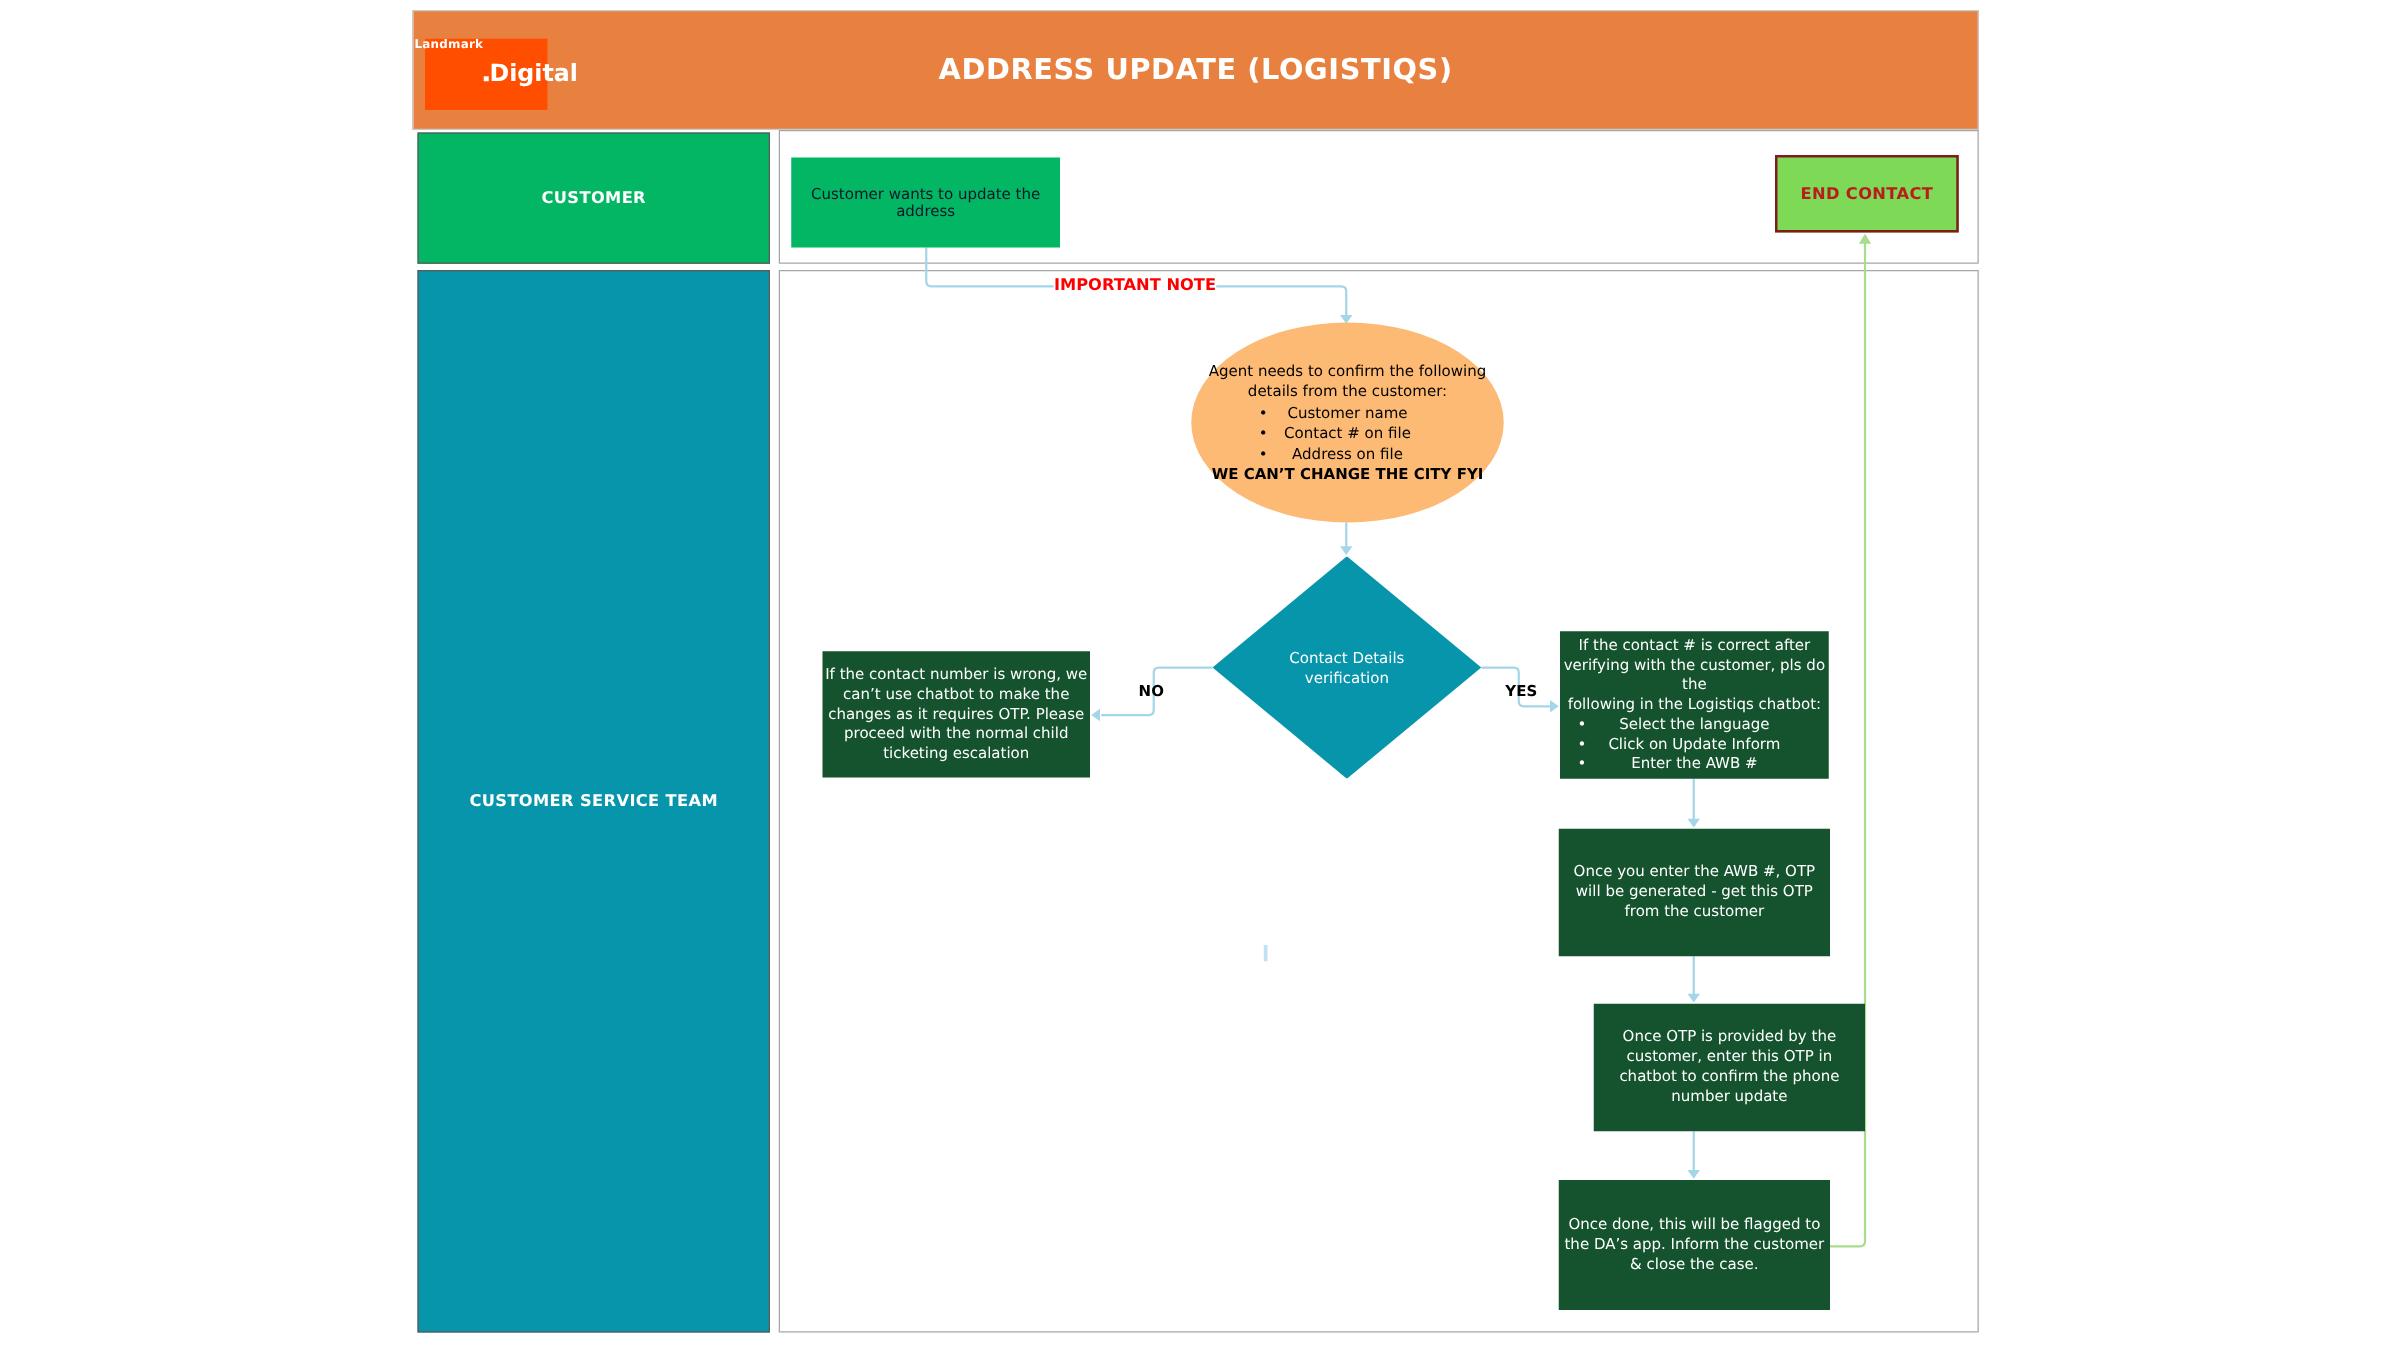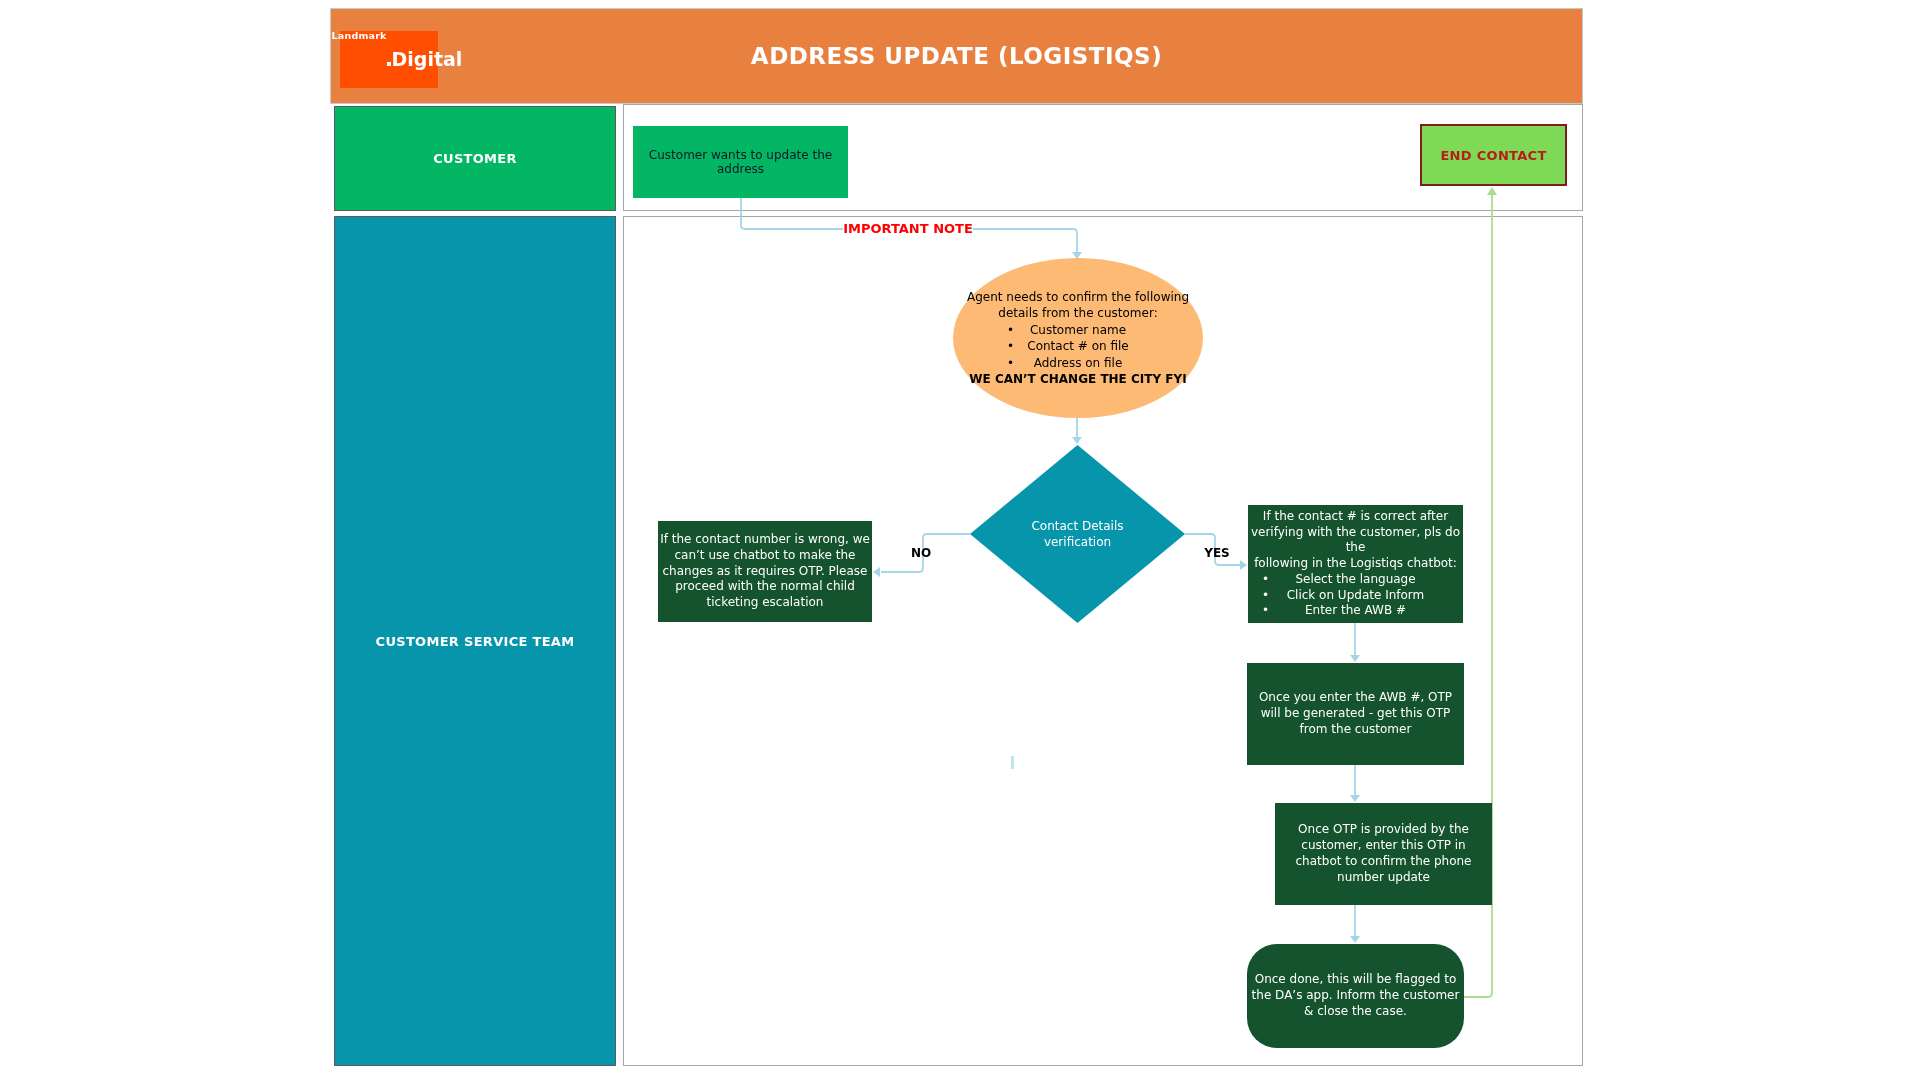--- a/index.html
+++ b/index.html
@@ -52,21 +52,21 @@
   .diamond-text { position:absolute; inset:0; display:flex; align-items:center; justify-content:center;
     color:#fff; font-size:12px; line-height:1.35; text-align:center; }
   .diamond-text span { width:120px; }
 
   .no-box   { left:658px;  top:521px; width:214px; height:101px; padding:0 2px; }
   .step-box1 { left:1248px; top:505px; width:215px; height:118px; flex-direction:column; justify-content:center; line-height:15.7px; }
   .step-box1 .bullet-row .bul { left:14px; }
   .step-box1 .line { width:100%; }
   .step-box2 { left:1247px; top:663px; width:217px; height:102px; padding:0 3px; }
   .step-box3 { left:1247px; top:803px; width:217px; height:102px; padding:0 2px;margin-left:28px; }
-  .step-box4 { left:1247px; top:944px; width:217px; height:104px; padding:0 4px;border-radius:30px; }
+  .step-box4 { left:1247px; top:944px; width:217px; height:104px; padding:0 4px; }
 
   .branch-label { position:absolute; width:36px; height:16px; color:#000; font-size:12px; font-weight:700;
     text-align:center; line-height:16px; z-index:12; }
   .branch-label.no  { left:903px;  top:545px; }
   .branch-label.yes { left:1199px; top:545px; }
 
   .connector-overlay { position:absolute; left:0; top:0; width:1920px; height:1080px; z-index:6; pointer-events:none; }
 
   .artifact-speck { position:absolute; left:1011px; top:756px; width:3px; height:13px; background:#BFE3F2; z-index:4; }
 </style>

